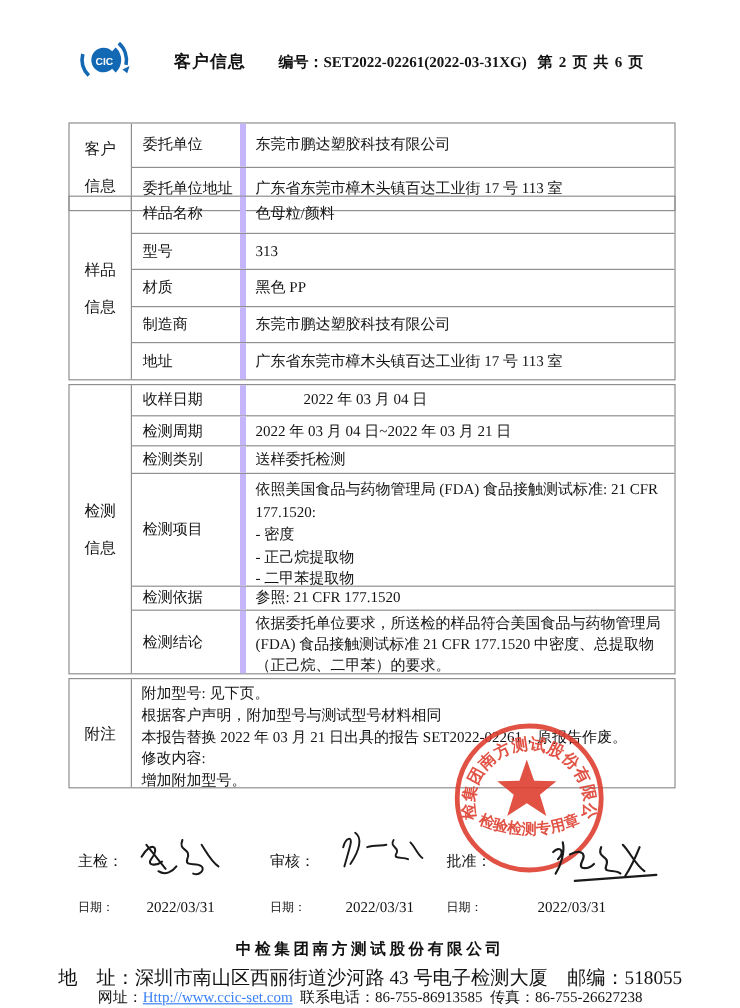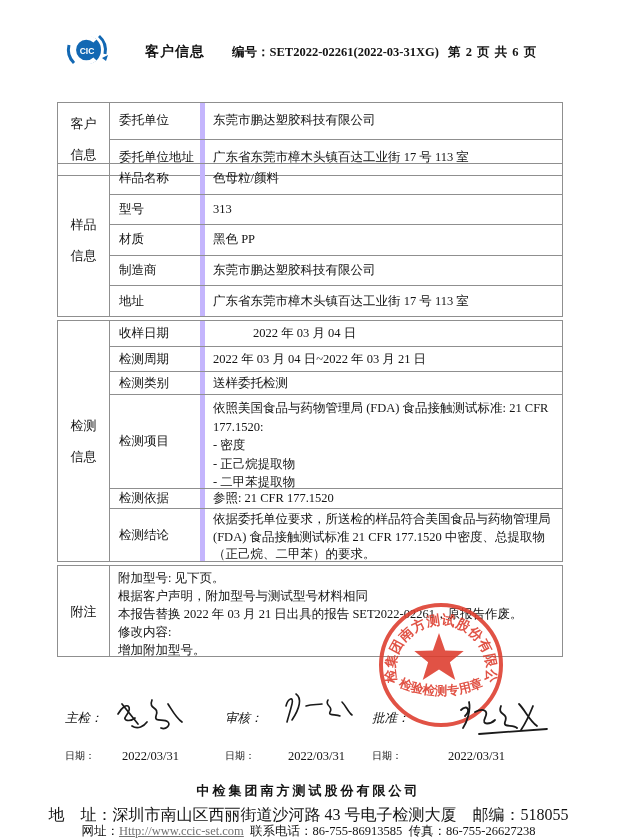--- a/index.html
+++ b/index.html
@@ -22,29 +22,29 @@
   .rows { flex:1; display:flex; flex-direction:column; }
   .row { display:flex; border-bottom:1px solid #8f8f8f; flex:1; min-height:0; }
   .row:last-child { border-bottom:none; }
   .cell-label { width:95px; border-right:5px solid #c4b5fd; display:flex; align-items:center; padding-left:9px; }
   .cell-value { flex:1; display:flex; align-items:center; padding-left:8px; padding-right:6px; }
   .cell-value.multiline { display:block; padding-top:4px; line-height:18.5px; }
   .notes-cell { flex:1; padding:3px 8px 0 8px; line-height:18px; }
   
   .seal { position:absolute; left:374px; top:589px; width:134px; height:132px; z-index:4; opacity:0.88; }
   
-  .sig-label { position:absolute; font-size:12.5px; z-index:5;font-style:italic; }
+  .sig-label { position:absolute; font-size:12.5px; z-index:5; }
   .sig-svg { position:absolute; z-index:5; }
   .date-label { position:absolute; top:737px; font-size:10px; }
   .date-value { position:absolute; top:737px; font-size:12.5px; }
   
   .ftr-company { position:absolute; top:770px; left:0; width:100%; text-align:center; font-weight:bold; font-size:13px; letter-spacing:3px; }
   .ftr-line2 { position:absolute; top:793px; left:0; width:100%; text-align:center; font-size:16px; }
   .ftr-line3 { position:absolute; top:811px; left:0; width:100%; text-align:center; font-size:12.5px; }
-  .ftr-link { color:#737373; text-decoration:underline; }
+  .ftr-link { color:#3b82f6; text-decoration:underline; }
 </style>
 </head>
 <body>
 
 <div class="page">
 
   <svg class="hdr-logo" viewBox="0 0 50 48">
     <circle cx="25" cy="23" r="14" fill="#1268b3"></circle>
     <path d="M 33,14 A 12.5,12.5 0 1 0 33,32" fill="none" stroke="#ffffff" stroke-width="4.5"></path>
     <text x="25" y="27" font-size="8.5" font-weight="bold" text-anchor="middle" fill="#ffffff" font-family="Liberation Sans, sans-serif">CIC</text>

